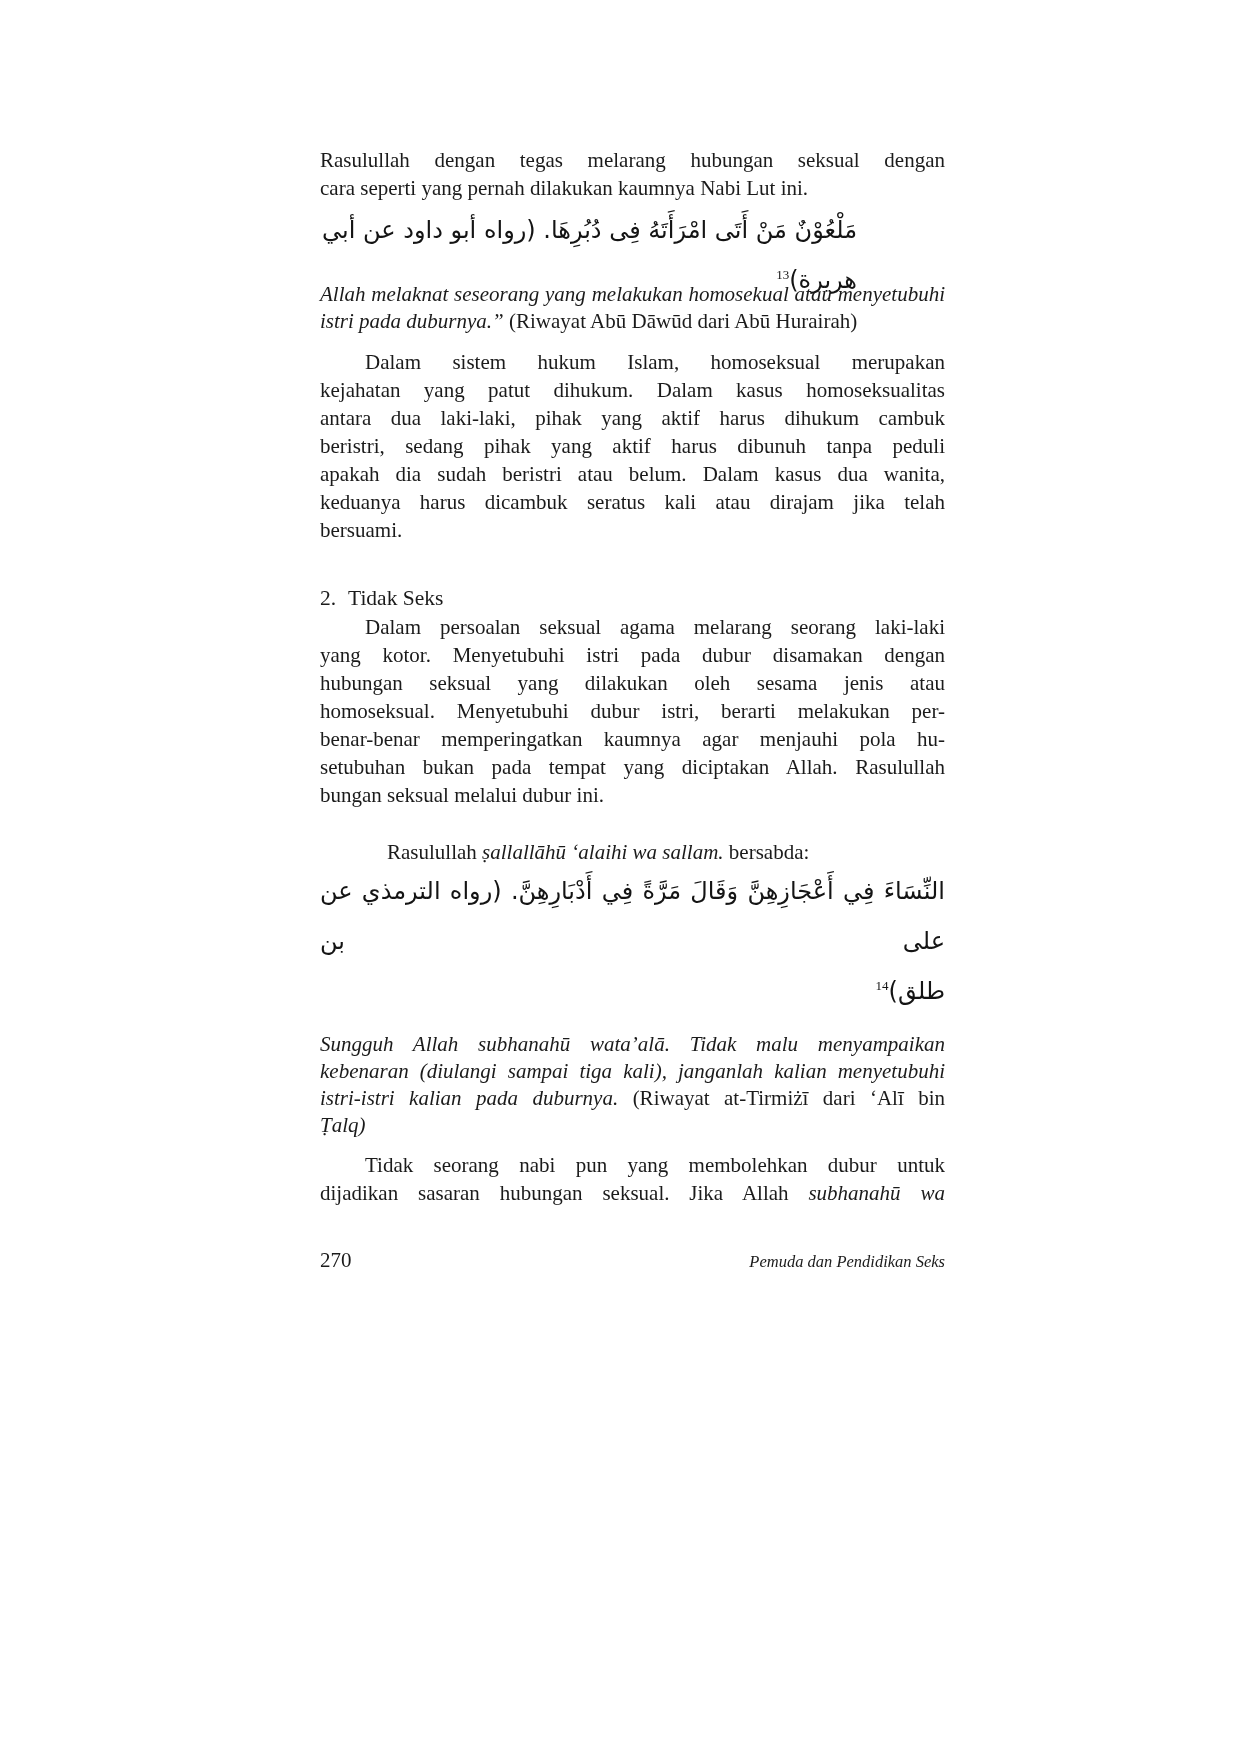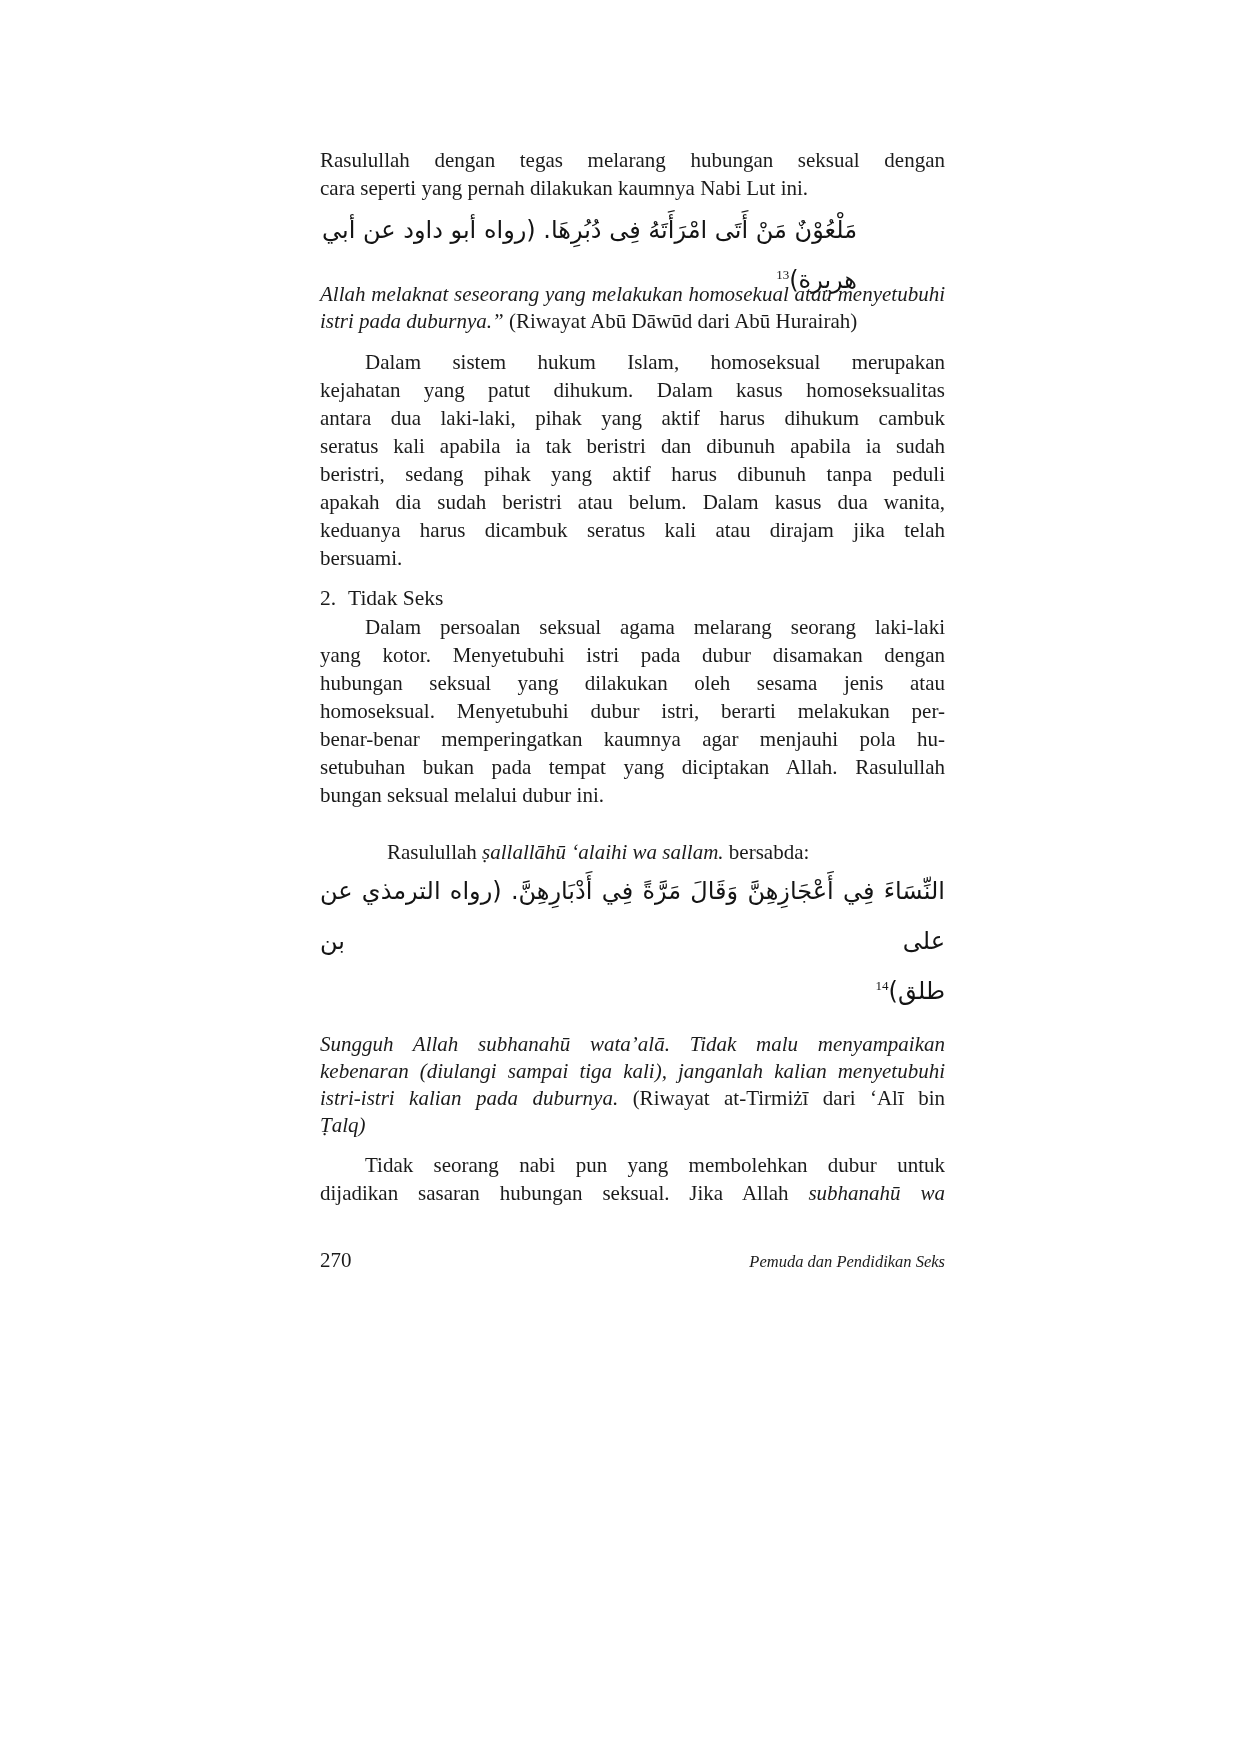--- a/index.html
+++ b/index.html
@@ -93,21 +93,20 @@
 
   <div class="block" style="top:281px">
     <div class="trans-line">Allah melaknat seseorang yang melakukan homosekual atau menyetubuhi</div>
     <div class="trans-line trans-last"><span class="italic">istri pada duburnya.”</span><span class="roman"> (Riwayat Abū Dāwūd dari Abū Hurairah)</span></div>
   </div>
 
   <div class="block" style="top:348px">
     <div class="body-line indent">Dalam sistem hukum Islam, homoseksual merupakan</div>
     <div class="body-line">kejahatan yang patut dihukum. Dalam kasus homoseksualitas</div>
     <div class="body-line">antara dua laki-laki, pihak yang aktif harus dihukum cambuk</div>
-    <div class="body-line">seratus kali apabila ia tak beristri dan dibunuh apabila ia sudah</div>
     <div class="body-line">beristri, sedang pihak yang aktif harus dibunuh tanpa peduli</div>
     <div class="body-line">apakah dia sudah beristri atau belum. Dalam kasus dua wanita,</div>
     <div class="body-line">keduanya harus dicambuk seratus kali atau dirajam jika telah</div>
     <div class="body-line last-line">bersuami.</div>
   </div>
 
   <div class="block heading-row" style="top:584px">
     <span class="heading-num">2.</span><span>Tidak Seks</span>
   </div>
 

